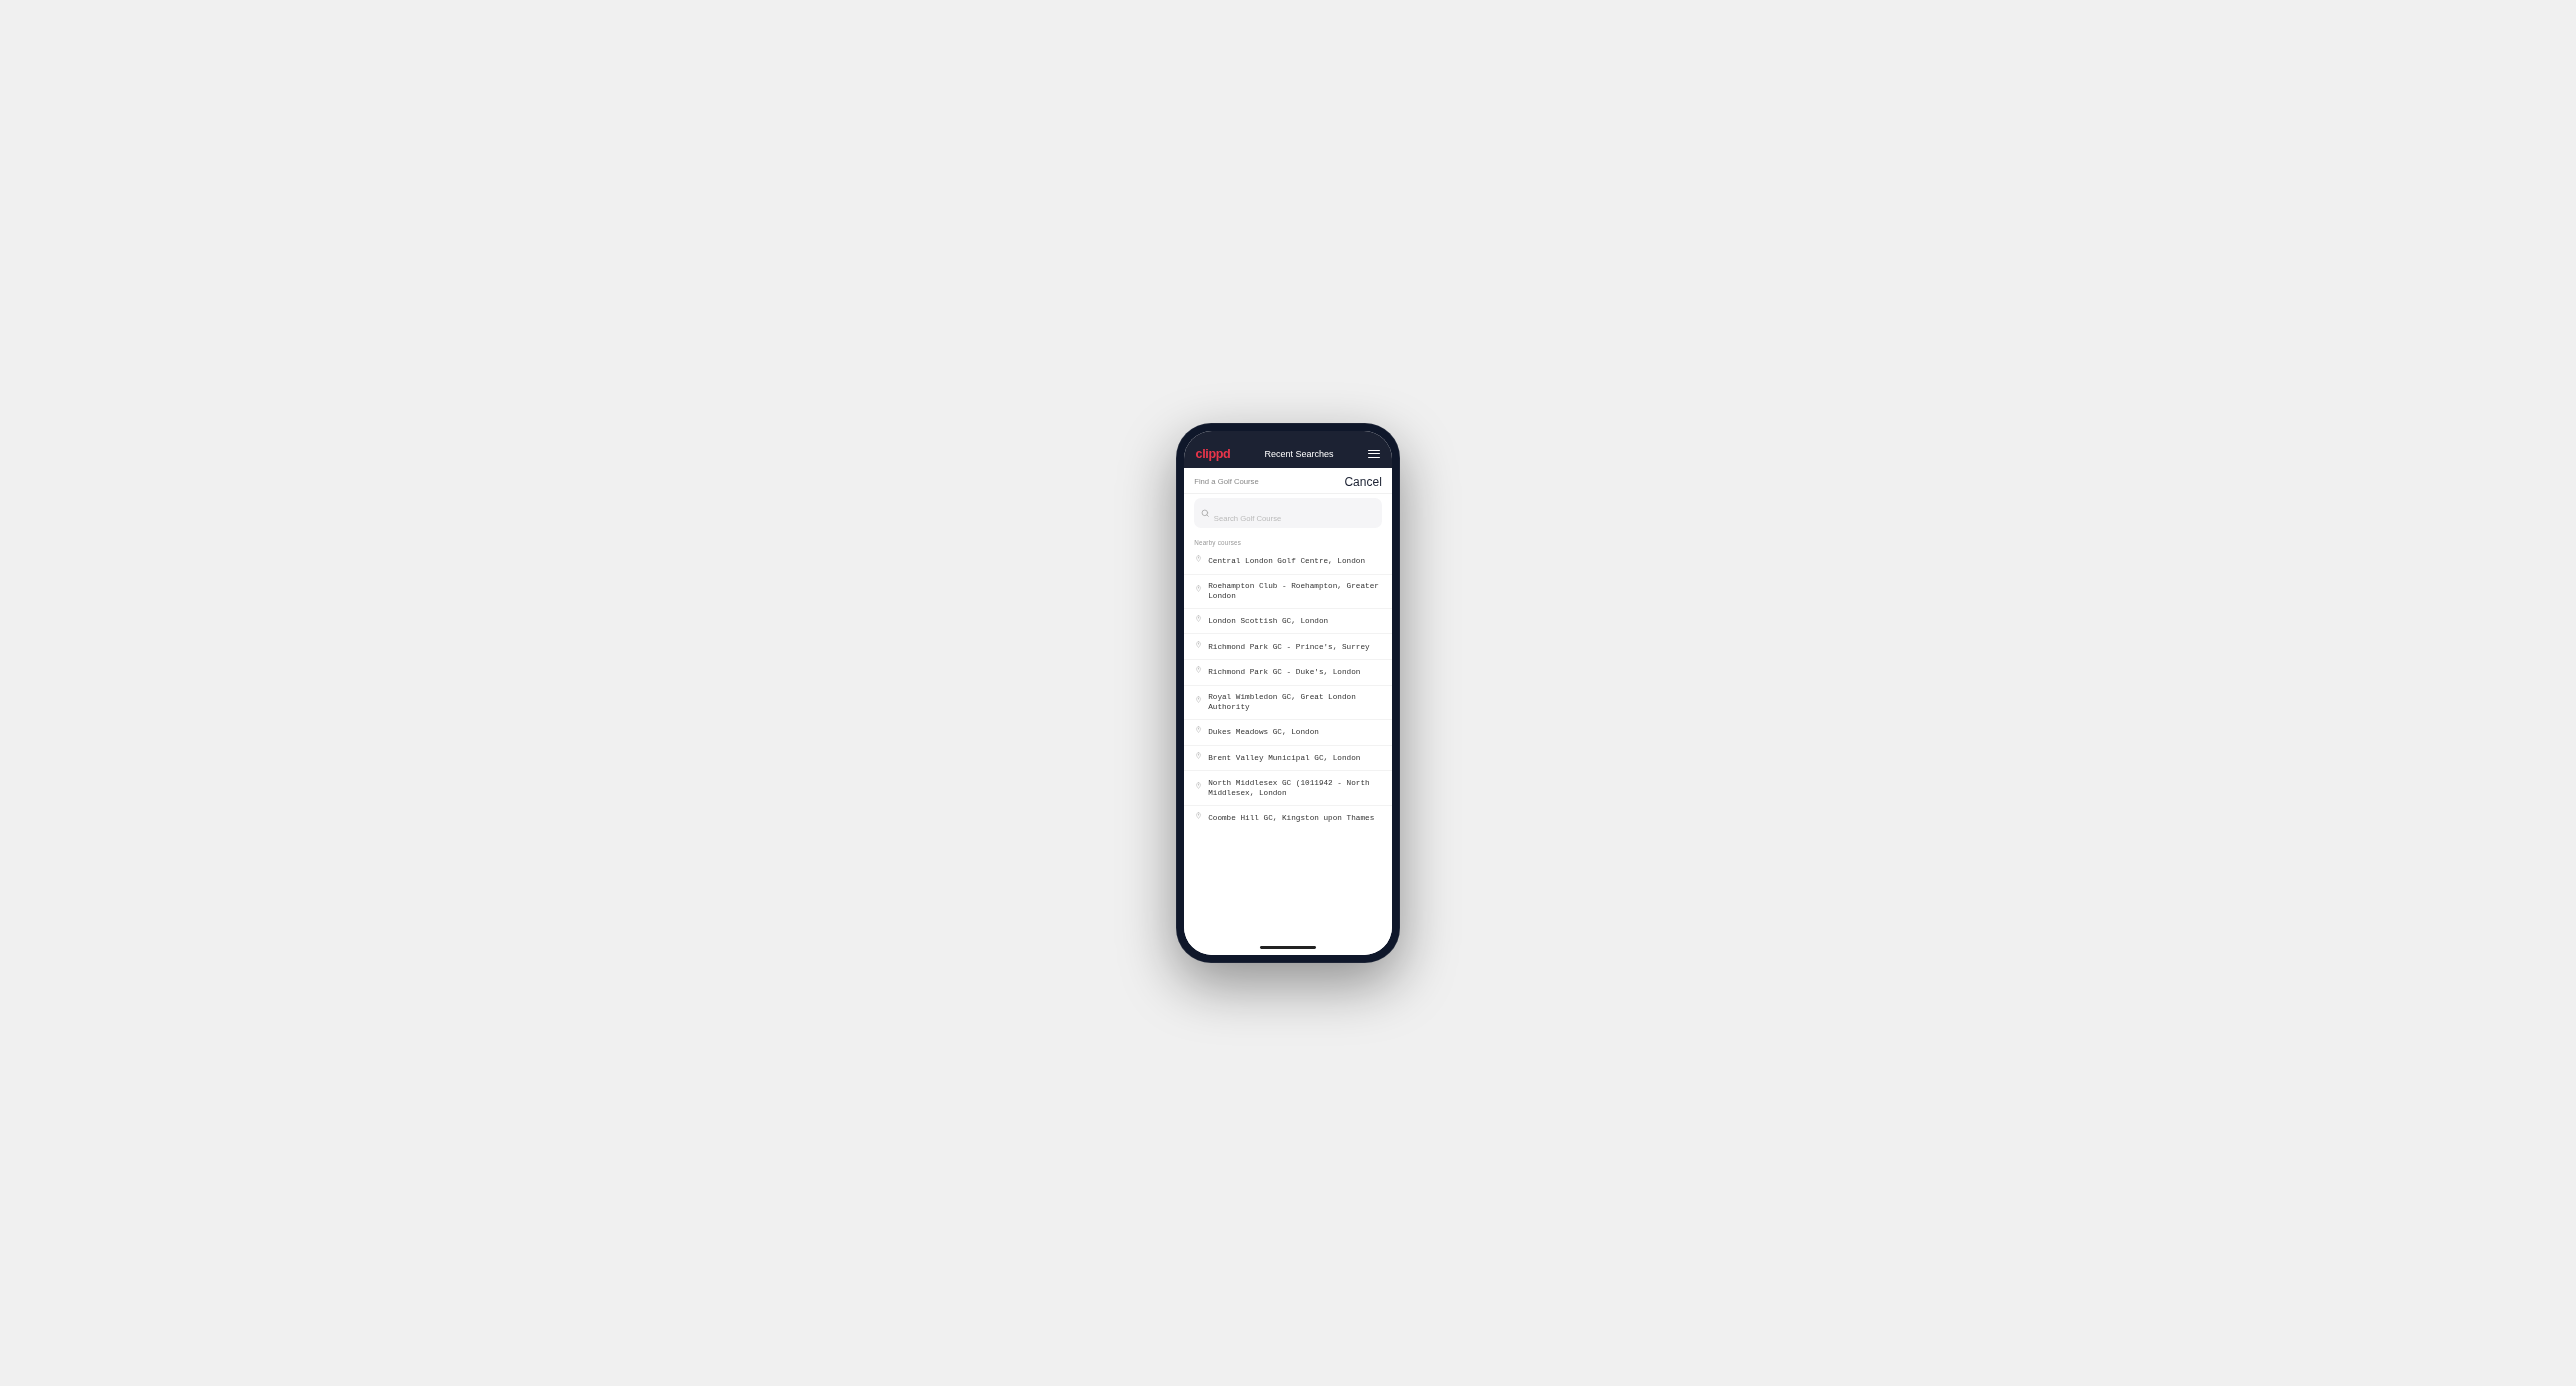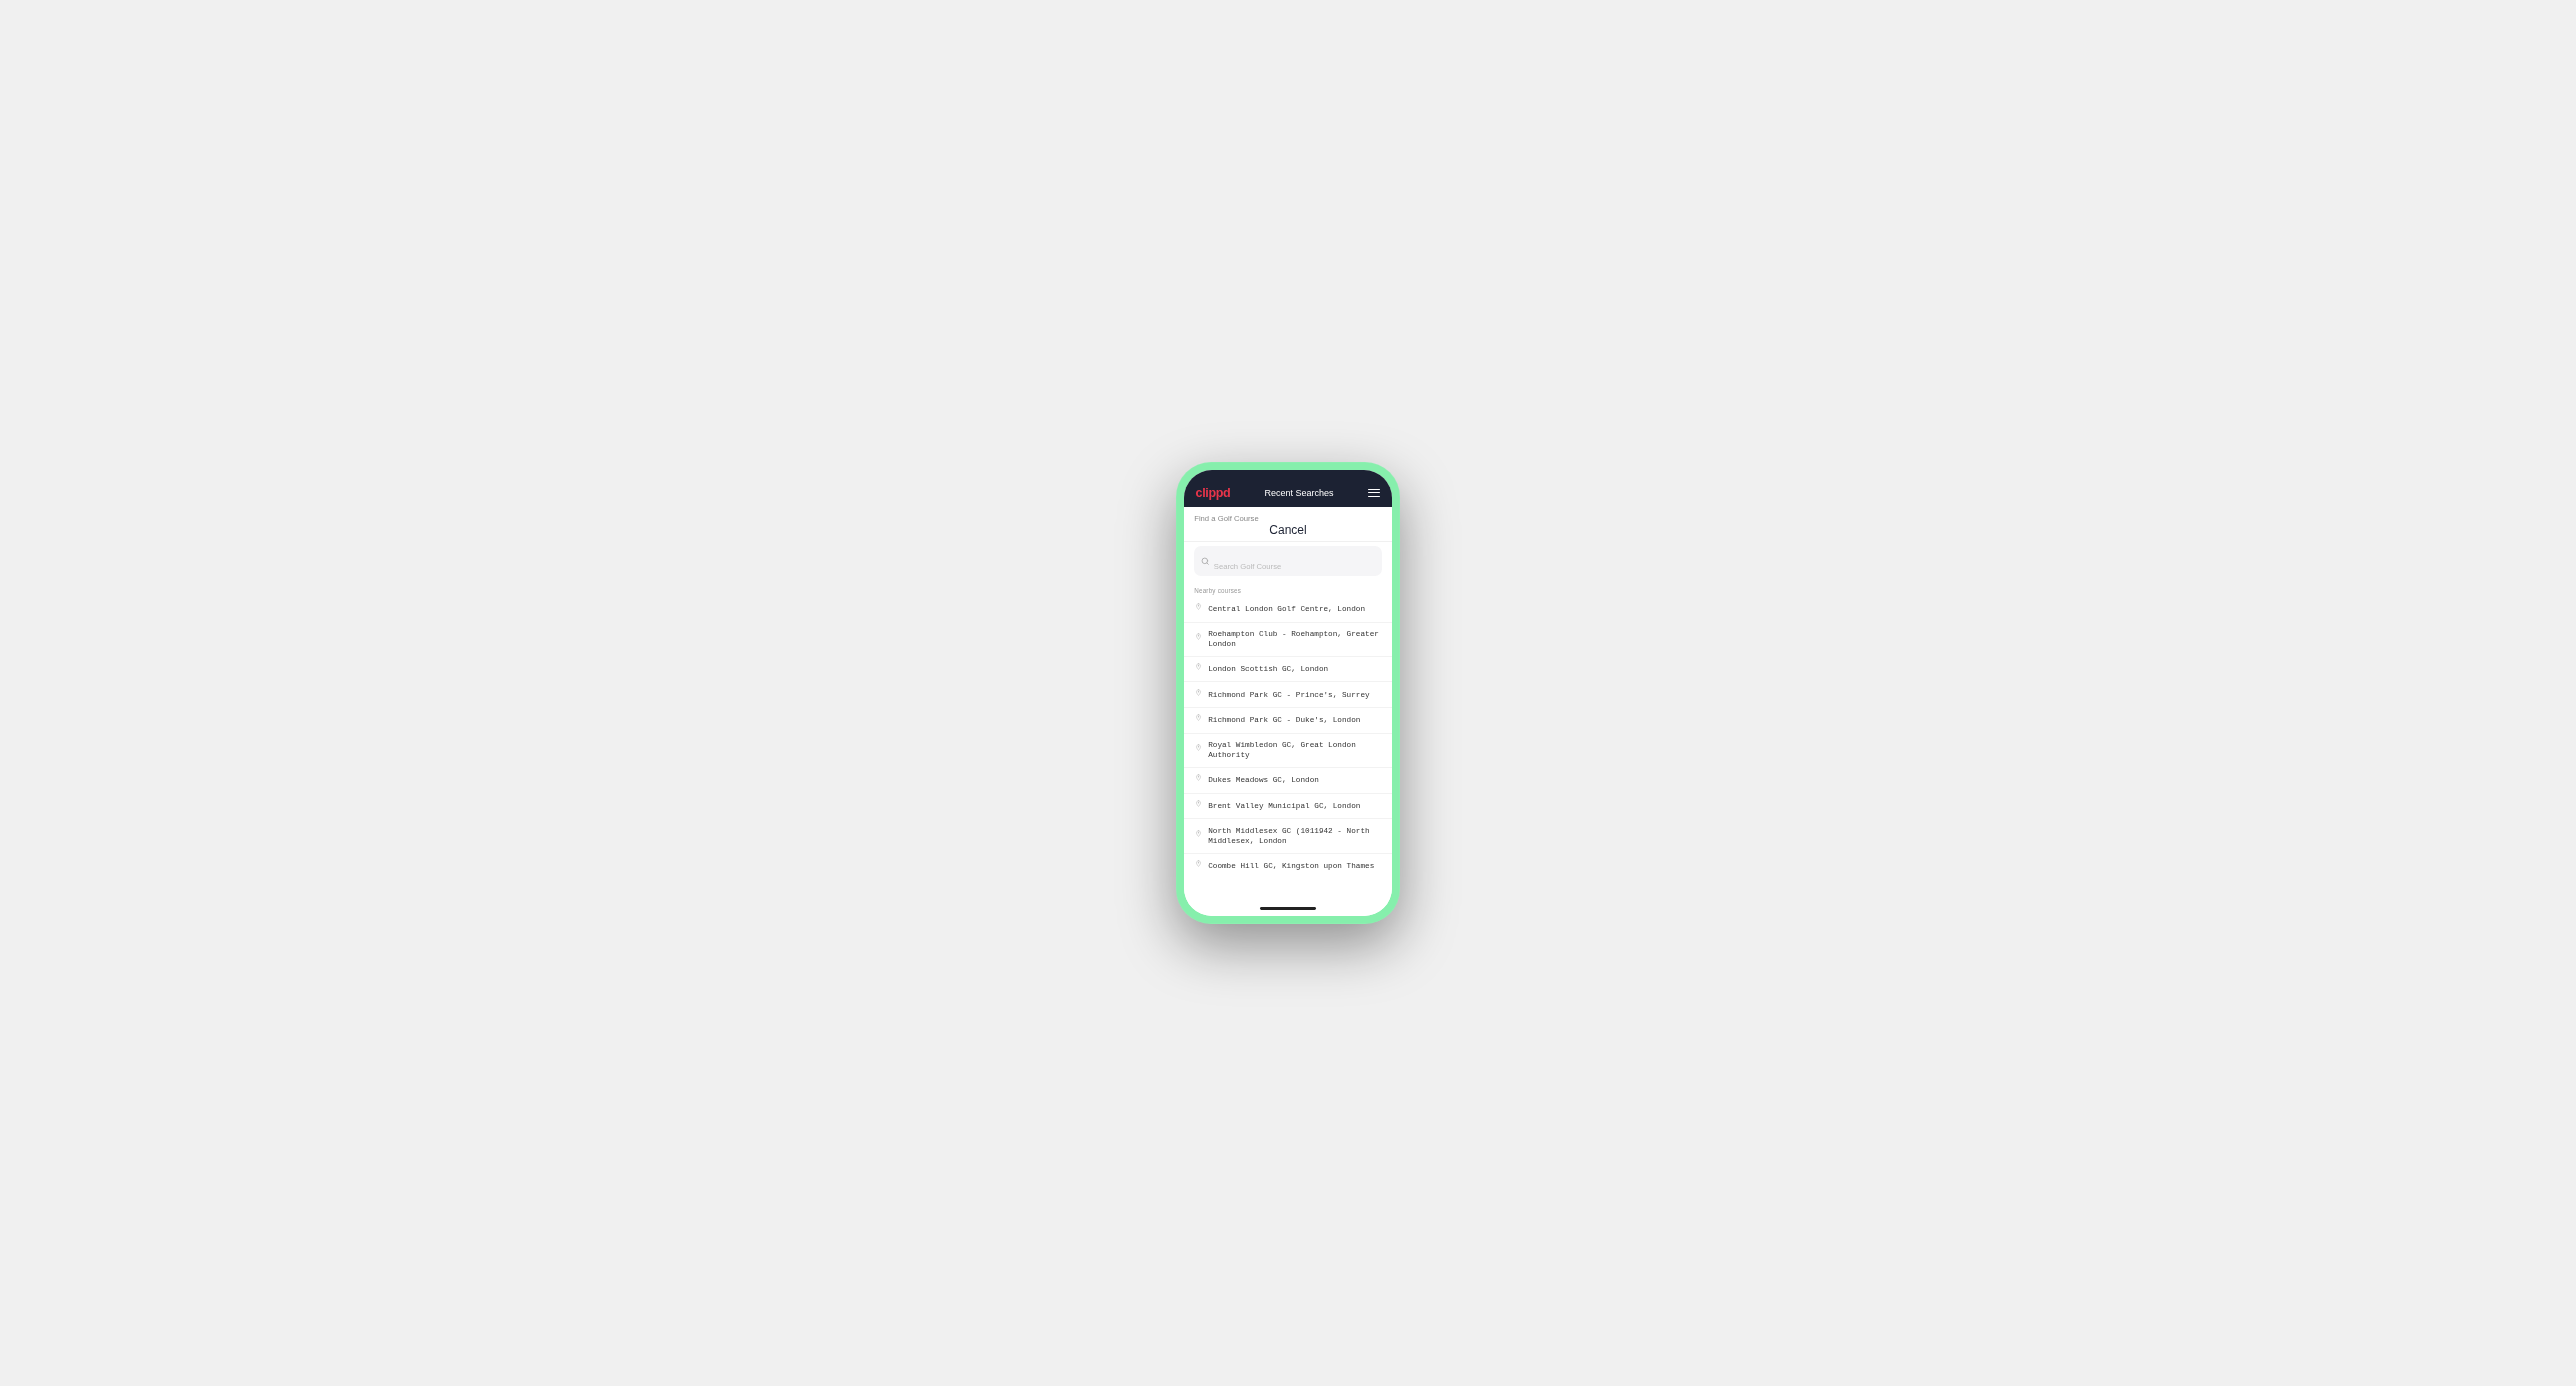--- a/index.html
+++ b/index.html
@@ -6,22 +6,22 @@
     body {
       background: #f0f0f0;
       display: flex;
       justify-content: center;
       align-items: center;
       min-height: 100vh;
       font-family: -apple-system, BlinkMacSystemFont, 'Segoe UI', sans-serif;
     }
     .phone-outer {
       width: 224px;
-      height: 462px;
-      background: #86efac;
+      height: 540px;
+      background: #0f172a;
       border-radius: 35px;
       padding: 8.4px;
       box-shadow: 0 21px 56px rgba(0,0,0,0.4), inset 0 0 0 0.7px rgba(255,255,255,0.08);
       position: relative;
     }
     .phone-inner {
       width: 100%;
       height: 100%;
       background: #fff;
       border-radius: 28px;
@@ -62,23 +62,23 @@
       display: block;
       width: 12.6px;
       height: 1.4px;
       background: #fff;
       border-radius: 0.7px;
     }
     .search-header {
       background: #fff;
       padding: 7px 9.8px 4.2px;
       display: flex;
+      align-items: center;
       justify-content: space-between;
       border-bottom: 0.7px solid #f0f0f0;
-      flex-direction: column;
     }
     .find-label {
       font-size: 7.7px;
       color: #888;
     }
     .cancel-btn {
       font-size: 12px;
       color: #1c2233;
       font-weight: 500;
       cursor: pointer;

